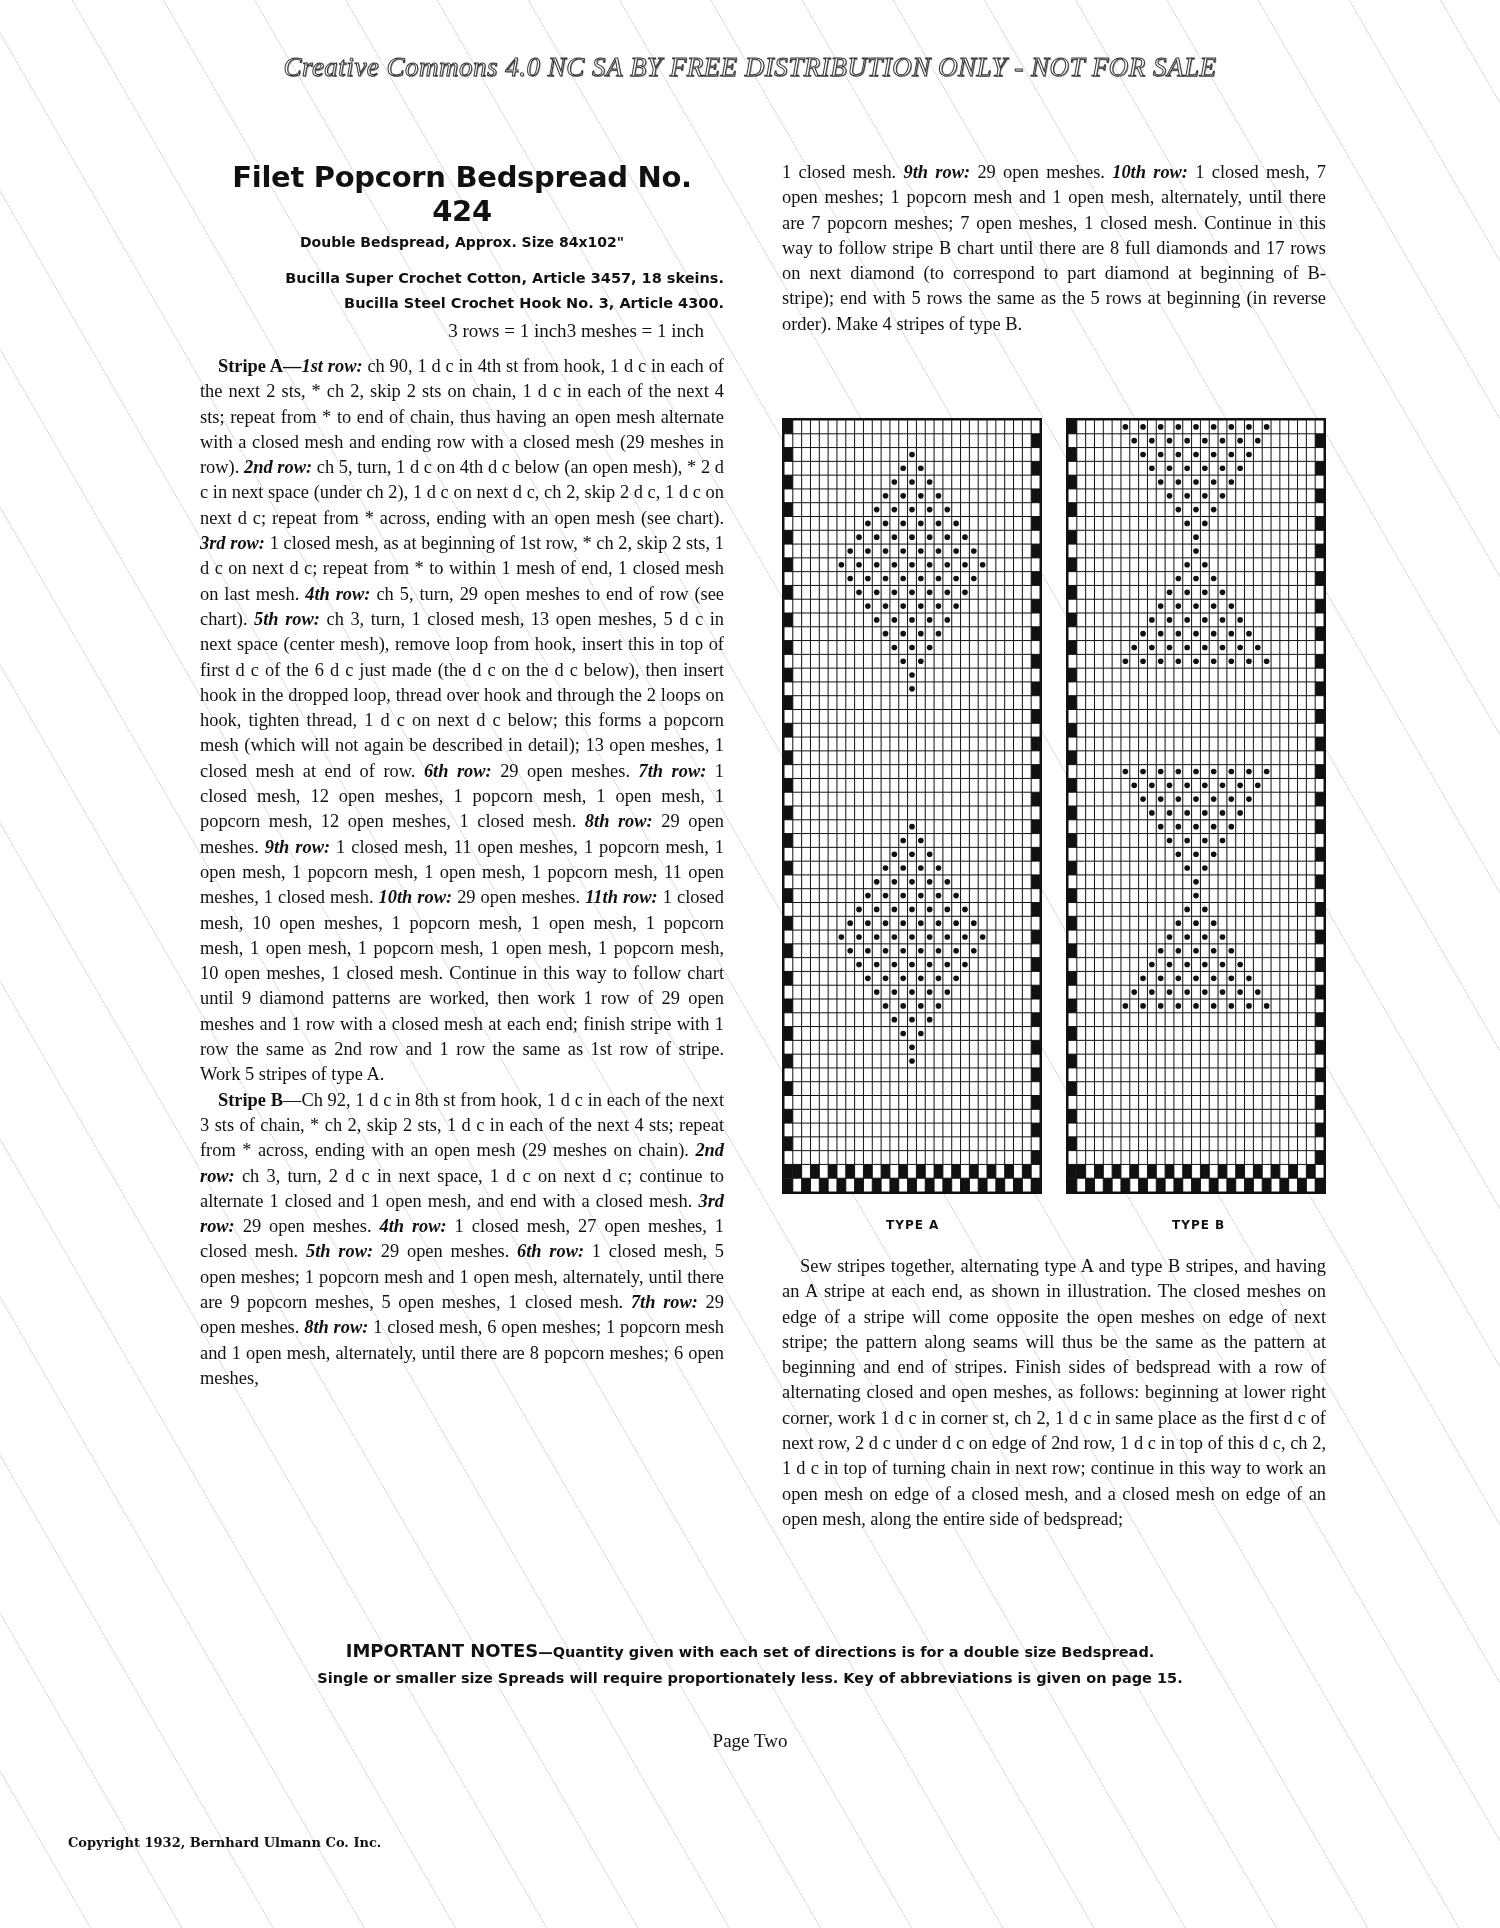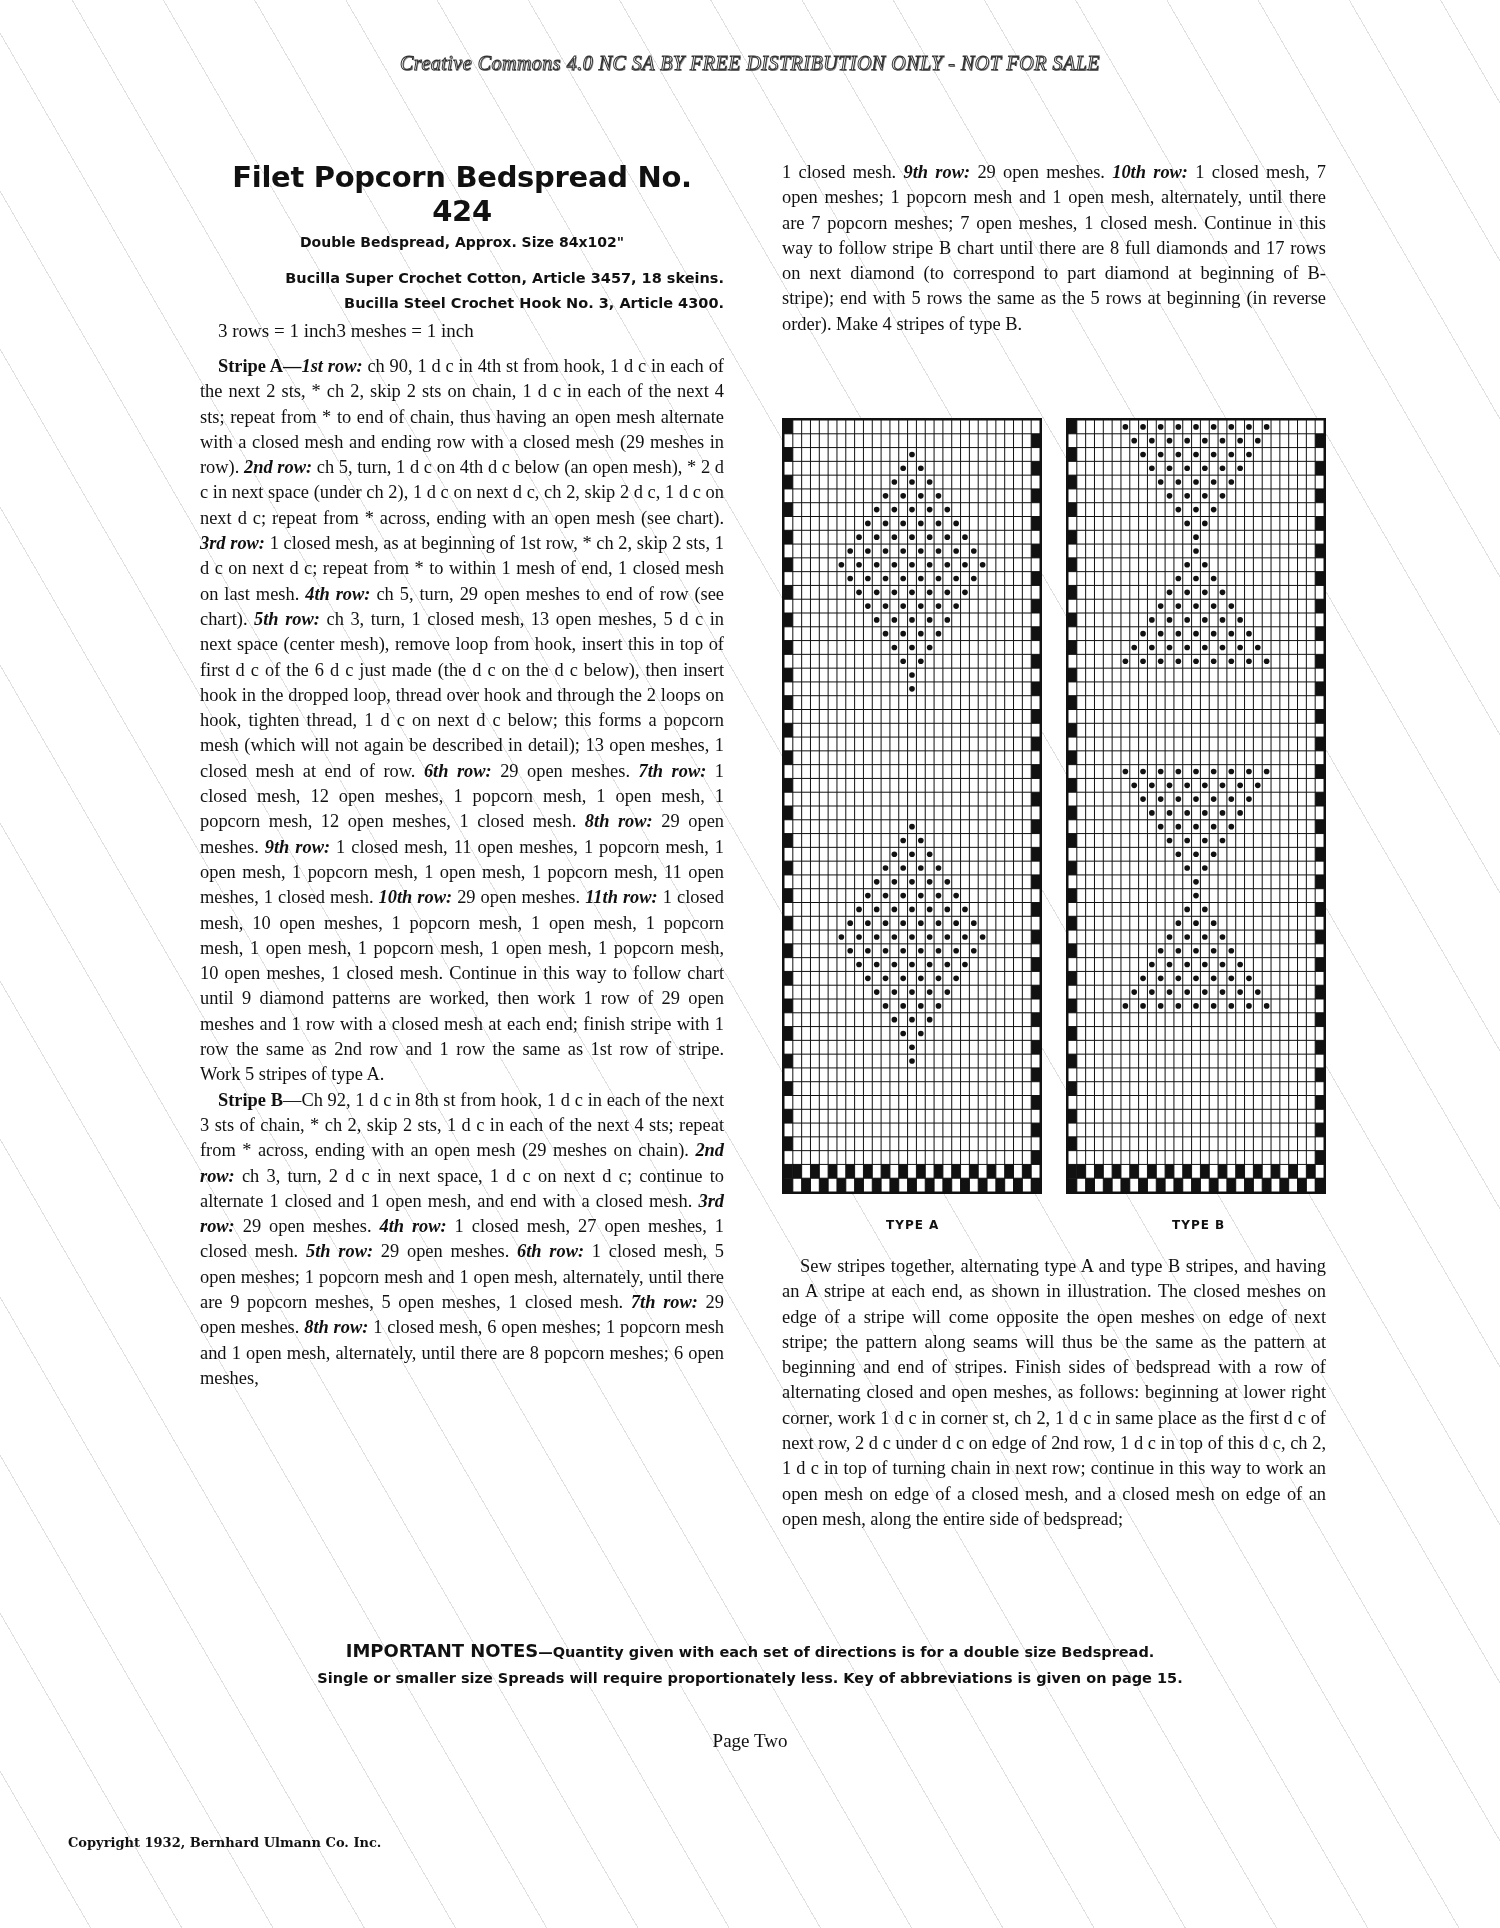--- a/index.html
+++ b/index.html
@@ -4,29 +4,29 @@
 <style>
   html, body { margin: 0; padding: 0; background: #ffffff; }
   body { width: 1500px; height: 1928px; position: relative; overflow: hidden; font-family: "Liberation Serif", serif; color: #111; }
   .watermark-lines {
     position: absolute; inset: 0; pointer-events: none;
     background: repeating-linear-gradient(60deg, transparent 0px, transparent 78px, #d8d8d8 78px, #d8d8d8 79px);
     opacity: 0.8;
   }
   .cc-banner {
     position: absolute; top: 52px; left: 0; width: 1500px; text-align: center;
-    font-family: "Liberation Serif", serif; font-style: italic; font-size: 20px; letter-spacing: 0.5px;
+    font-family: "Liberation Serif", serif; font-style: italic; font-size: 27px; letter-spacing: 0.5px;
     color: #fff; -webkit-text-stroke: 1px #333; text-shadow: 1px 1px 0 #999;
   }
   .col-left { position: absolute; left: 200px; top: 160px; width: 524px; }
   .col-right { position: absolute; left: 782px; top: 160px; width: 544px; }
   .title { font-family: "DejaVu Sans", sans-serif; font-weight: bold; font-size: 29px; text-align: center; margin: 0; letter-spacing: -0.3px; }
   .subtitle { font-family: "DejaVu Sans", sans-serif; font-weight: bold; font-size: 14px; text-align: center; margin: 6px 0 16px; }
   .materials { font-family: "DejaVu Sans", sans-serif; font-weight: bold; font-size: 14.5px; line-height: 25px; margin: 0 0 0 18px; text-align: right; }
-  .gauge { display: flex; justify-content: flex-start; font-size: 19px; margin: 4px 0 12px 18px; padding-right: 20px; }
+  .gauge { display: flex; justify-content: flex-end; font-size: 19px; margin: 4px 0 12px 18px; padding-right: 20px; }
   p.body { font-size: 18.4px; line-height: 25.3px; text-align: justify; margin: 0; text-indent: 18px; }
   p.body.noindent { text-indent: 0; }
   p.body b { font-weight: bold; }
   p.body i { font-style: italic; font-weight: bold; }
   .charts { position: absolute; left: 782px; top: 418px; width: 546px; height: 780px; }
   .chart-box { position: absolute; top: 0; border: 2px solid #111; background: #fff; }
   .chart-box svg { display: block; }
   .chart-label { position: absolute; font-family: "DejaVu Sans", sans-serif; font-weight: bold; font-size: 12px; letter-spacing: 1px; }
   .notes { position: absolute; top: 1638px; left: 0; width: 1500px; text-align: center; font-family: "DejaVu Sans", sans-serif; font-weight: bold; font-size: 14.5px; line-height: 26px; }
   .notes .lead { font-size: 18px; }

